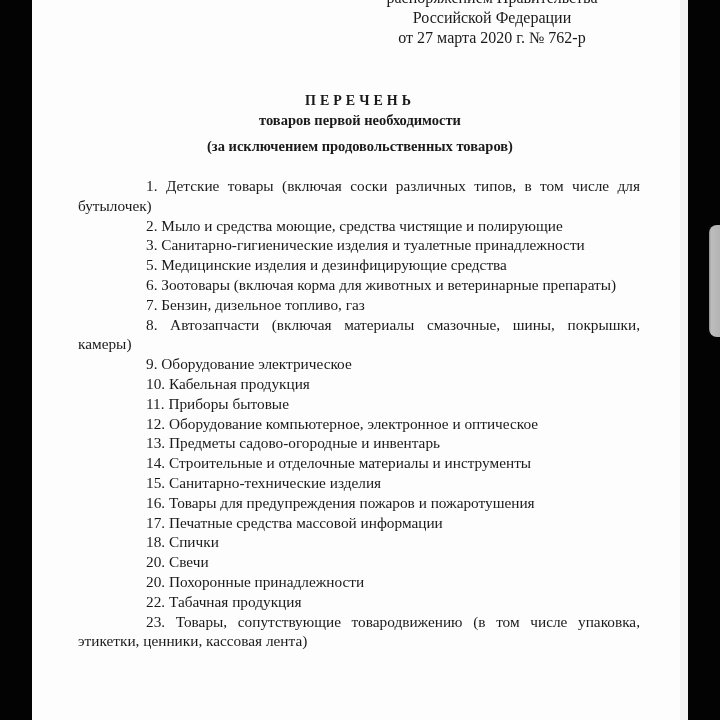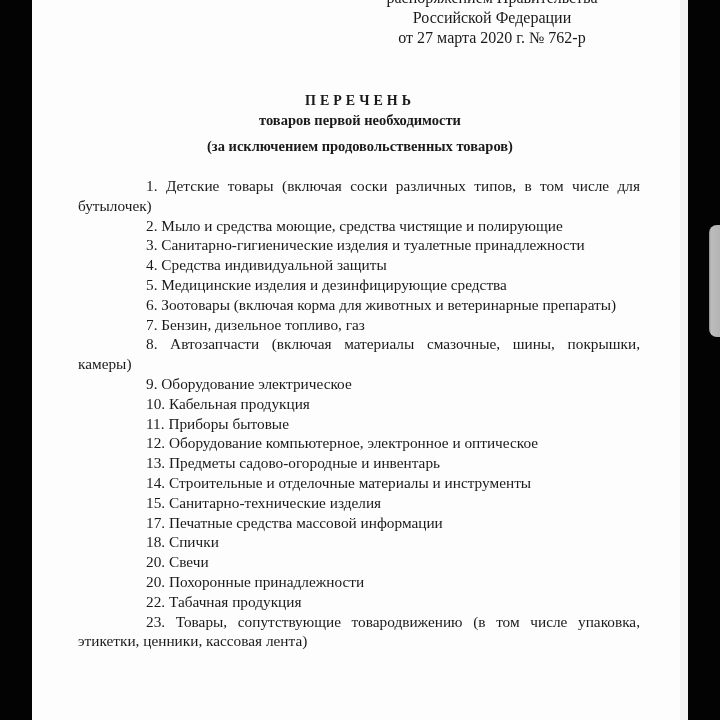--- a/index.html
+++ b/index.html
@@ -107,32 +107,32 @@
     </div>
 
     <div class="title">ПЕРЕЧЕНЬ</div>
     <div class="subtitle l1">товаров первой необходимости</div>
     <div class="subtitle l2">(за исключением продовольственных товаров)</div>
 
     <div class="list">
       <p class="item">1. Детские товары (включая соски различных типов, в том числе для бутылочек)</p>
       <p class="item single">2. Мыло и средства моющие, средства чистящие и полирующие</p>
       <p class="item single">3. Санитарно-гигиенические изделия и туалетные принадлежности</p>
-      <p class="item single">4. Средства индивидуальной защиты</p>
       <p class="item single">5. Медицинские изделия и дезинфицирующие средства</p>
       <p class="item">6. Зоотовары (включая корма для животных и ветеринарные препараты)</p>
       <p class="item single">7. Бензин, дизельное топливо, газ</p>
       <p class="item">8. Автозапчасти (включая материалы смазочные, шины, покрышки, камеры)</p>
       <p class="item single">9. Оборудование электрическое</p>
       <p class="item single">10. Кабельная продукция</p>
       <p class="item single">11. Приборы бытовые</p>
       <p class="item single">12. Оборудование компьютерное, электронное и оптическое</p>
       <p class="item single">13. Предметы садово-огородные и инвентарь</p>
       <p class="item single">14. Строительные и отделочные материалы и инструменты</p>
       <p class="item single">15. Санитарно-технические изделия</p>
+      <p class="item single">16. Товары для предупреждения пожаров и пожаротушения</p>
       <p class="item single">17. Печатные средства массовой информации</p>
       <p class="item single">18. Спички</p>
       <p class="item single">20. Свечи</p>
       <p class="item single">20. Похоронные принадлежности</p>
       <p class="item single">22. Табачная продукция</p>
       <p class="item">23. Товары, сопутствующие товародвижению (в том числе упаковка, этикетки, ценники, кассовая лента)</p>
     </div>
   </div>
 
   <div class="scroll-handle"></div>

